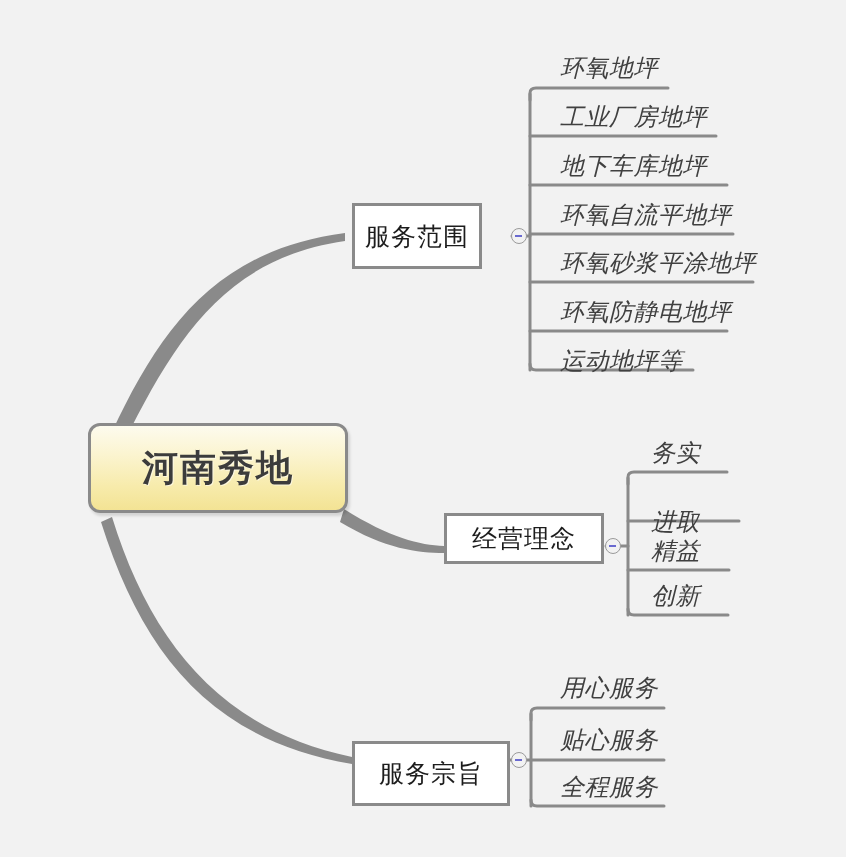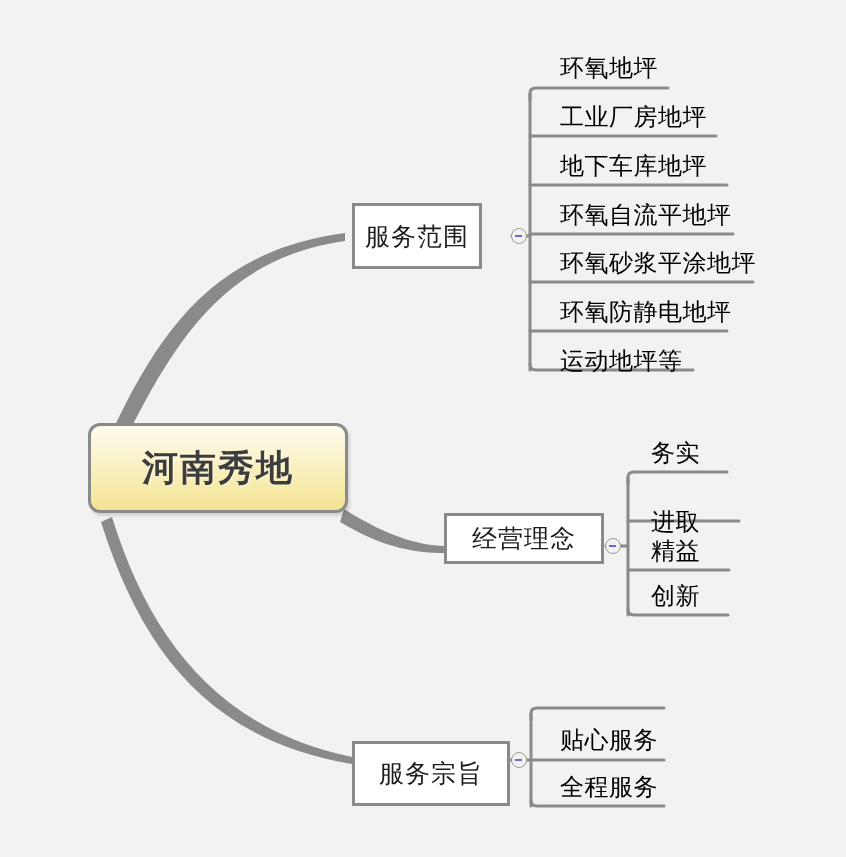--- a/index.html
+++ b/index.html
@@ -87,23 +87,24 @@
     width: 7px;
     height: 2px;
     background: #6a6ad0;
   }
 
   
   .leaf {
     position: absolute;
     white-space: nowrap;
     font-size: 24px;
-    color: #000000;
+    color: #404040;
     z-index: 6;
     letter-spacing: 0.5px;
+    font-style: italic;
   }
 </style>
 </head>
 <body>
 
 <div id="canvas">
 
   <svg id="svg-layer" viewBox="0 0 846 857">
     <defs></defs>
 
@@ -177,16 +178,17 @@
   <div class="leaf" style="left:651px; top:437px;">务实</div>
   <div class="leaf" style="left:651px; top:486px;margin-top:20px;">进取</div>
   <div class="leaf" style="left:651px; top:535px;">精益</div>
   <div class="leaf" style="left:651px; top:580px;">创新</div>
 
   <div class="branch-node" style="left:352px; top:728px; width:158px; height:65px;margin-top:13px;">
     <span class="branch-label">服务宗旨</span>
   </div>
   <div class="collapse-toggle" style="left:511px; top:752px;"></div>
 
+  <div class="leaf" style="left:560px; top:672px;">用心服务</div>
   <div class="leaf" style="left:560px; top:724px;">贴心服务</div>
   <div class="leaf" style="left:560px; top:771px;">全程服务</div>
 
 </div>
 
 </body></html>

